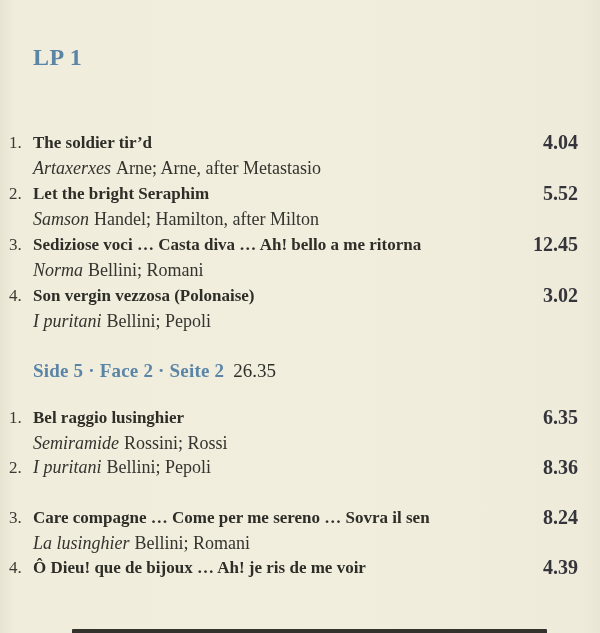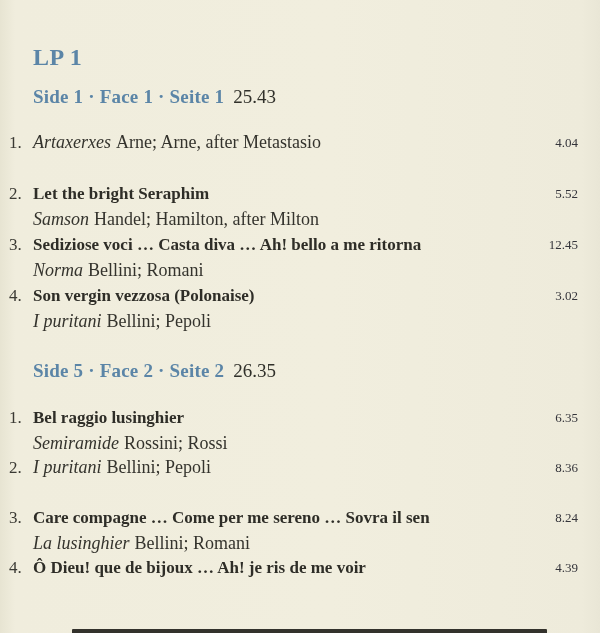--- a/index.html
+++ b/index.html
@@ -32,43 +32,41 @@
   #sec2-tracks{top:405px;}
   .track{position:relative;height:51px;padding-left:33px;box-sizing:border-box;}
   #sec2-tracks .track{height:50px;}
   .num{
     position:absolute;left:9px;top:0;
     font-size:17px;line-height:25.5px;color:#3a3933;
   }
   .line1{line-height:25.5px;font-size:17px;font-weight:bold;color:#2e2d27;padding-right:90px;white-space:nowrap;}
   .time{
     position:absolute;right:22px;top:0;
-    font-weight:normal;font-size:13px;line-height:25.5px;color:#34343a;
+    font-weight:bold;font-size:20px;line-height:25.5px;color:#34343a;
   }
   .line2{line-height:25.5px;font-size:18px;color:#34332d;white-space:nowrap;}
   .work{font-style:italic;margin-right:5px;}
   .bottom-bar{
     position:absolute;left:72px;top:629px;width:475px;height:5px;
     background:#33322c;filter:blur(0.7px);border-radius:1px;
   }
 </style>
 </head>
 <body>
 
 <div class="page">
 
   <div class="lp-title">LP 1</div>
 
-  <div class="section-heading" id="sec1-head">
-    <span>Side 1 · Face 1 · Seite 1</span><span class="duration">25.43</span>
-  </div>
 
   <div class="tracks" id="sec1-tracks">
     <div class="track">
       <span class="num">1.</span>
+      <div class="line1">The soldier tir’d</div>
       <span class="time">4.04</span>
       <div class="line2"><span class="work">Artaxerxes</span><span>Arne; Arne, after Metastasio</span></div>
     </div>
     <div class="track">
       <span class="num">2.</span>
       <div class="line1">Let the bright Seraphim</div>
       <span class="time">5.52</span>
       <div class="line2"><span class="work">Samson</span><span>Handel; Hamilton, after Milton</span></div>
     </div>
     <div class="track">

